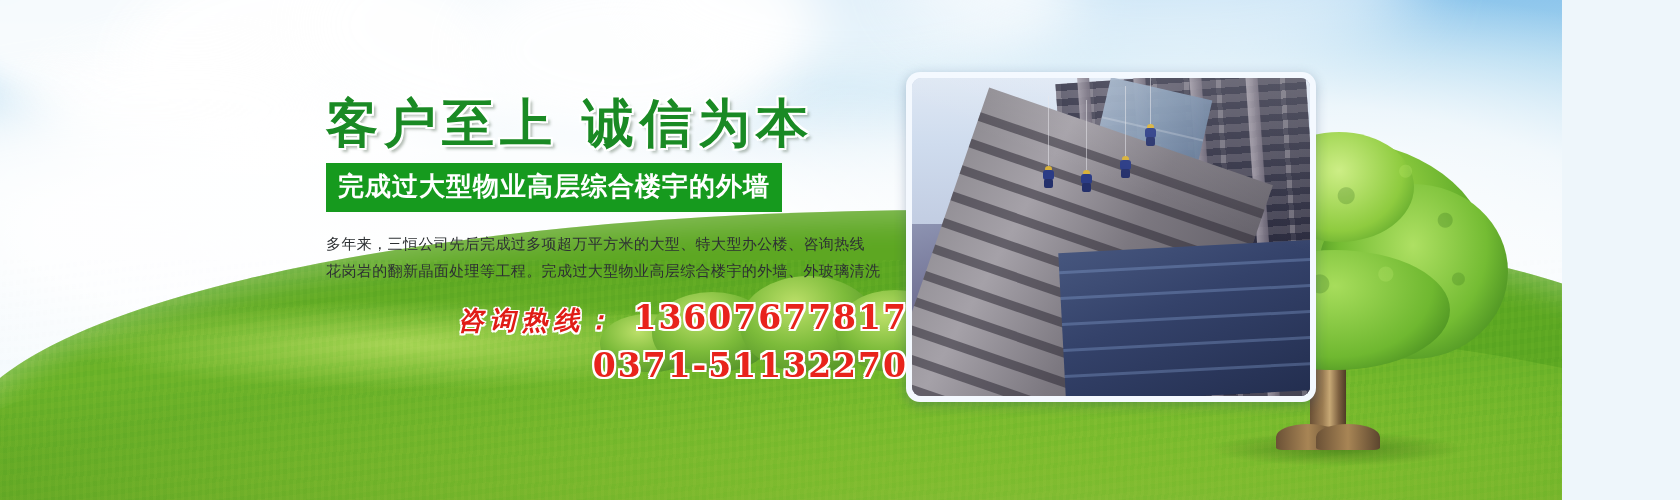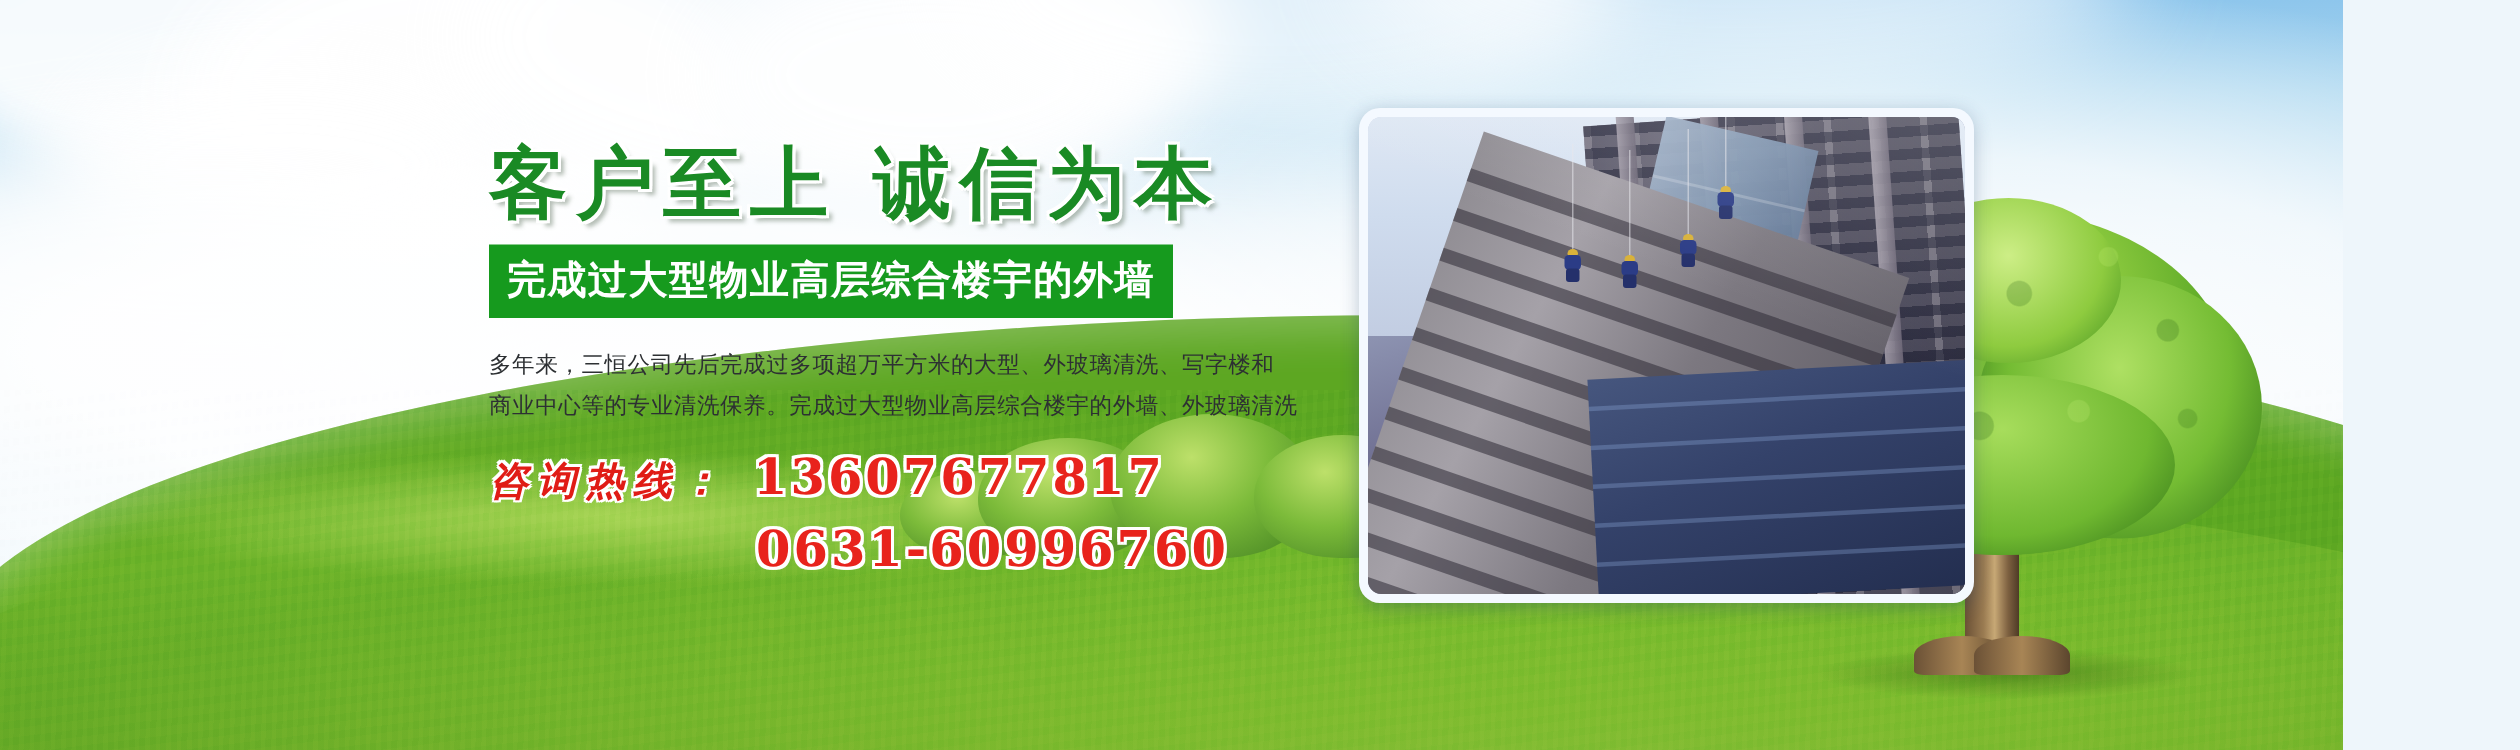--- a/index.html
+++ b/index.html
@@ -166,20 +166,21 @@
     font-family:"DejaVu Sans","Liberation Sans",sans-serif;
   }
   .desc{
     color:#2d3033;font-size:15px;line-height:27px;letter-spacing:.4px;
     margin:0 0 14px 8px;width:560px;
   }
   .desc p{margin:0;}
   .hotline{
     margin:10px 0 0 8px;white-space:nowrap;
     font-family:"DejaVu Serif","Liberation Serif",serif;
+    text-align:right;
   }
   .hot-label{
     font-size:26px;font-weight:bold;color:#e01c16;letter-spacing:6px;
     font-style:italic;
     text-shadow:1.5px 0 0 #fff,-1.5px 0 0 #fff,0 1.5px 0 #fff,0 -1.5px 0 #fff,
                 1.5px 1.5px 0 #fff,-1.5px 1.5px 0 #fff,1.5px -1.5px 0 #fff,-1.5px -1.5px 0 #fff;
   }
   .hot-num{
     font-size:33px;font-weight:bold;color:#e8231c;letter-spacing:2px;
     font-family:"DejaVu Serif","Liberation Serif",serif;
@@ -317,22 +318,22 @@
       </div>
 
       <div class="ph-gloss"></div>
     </div>
   </div>
 
   <div class="content">
     <div class="headline">客户至上  诚信为本</div>
     <div class="subbar">完成过大型物业高层综合楼宇的外墙</div>
     <div class="desc">
-      <p>多年来，三恒公司先后完成过多项超万平方米的大型、外玻璃清洗、写字楼和</p>
-      <p>商业中心等的专业清洗保养。完成过大型物业高层综合楼宇的外墙、外玻璃清洗</p>
+      <p>多年来，三恒公司先后完成过多项超万平方米的大型、特大型办公楼、咨询热线</p>
+      <p>花岗岩的翻新晶面处理等工程。完成过大型物业高层综合楼宇的外墙、外玻璃清洗</p>
     </div>
     <div class="hotline">
       <span class="hot-label">咨询热线：</span><span class="hot-num">13607677817</span>
-      <span class="hot-num2">0631-60996760</span>
+      <span class="hot-num2">0371-51132270</span>
     </div>
   </div>
 
 </div>
 
 </body></html>

